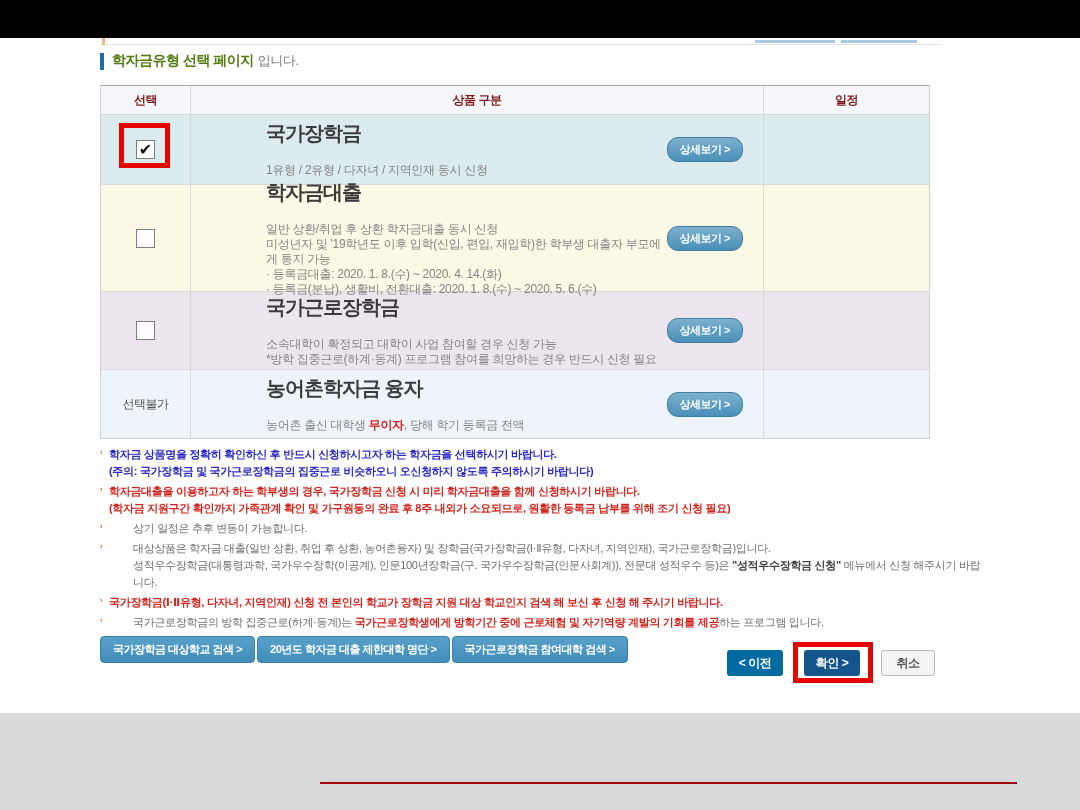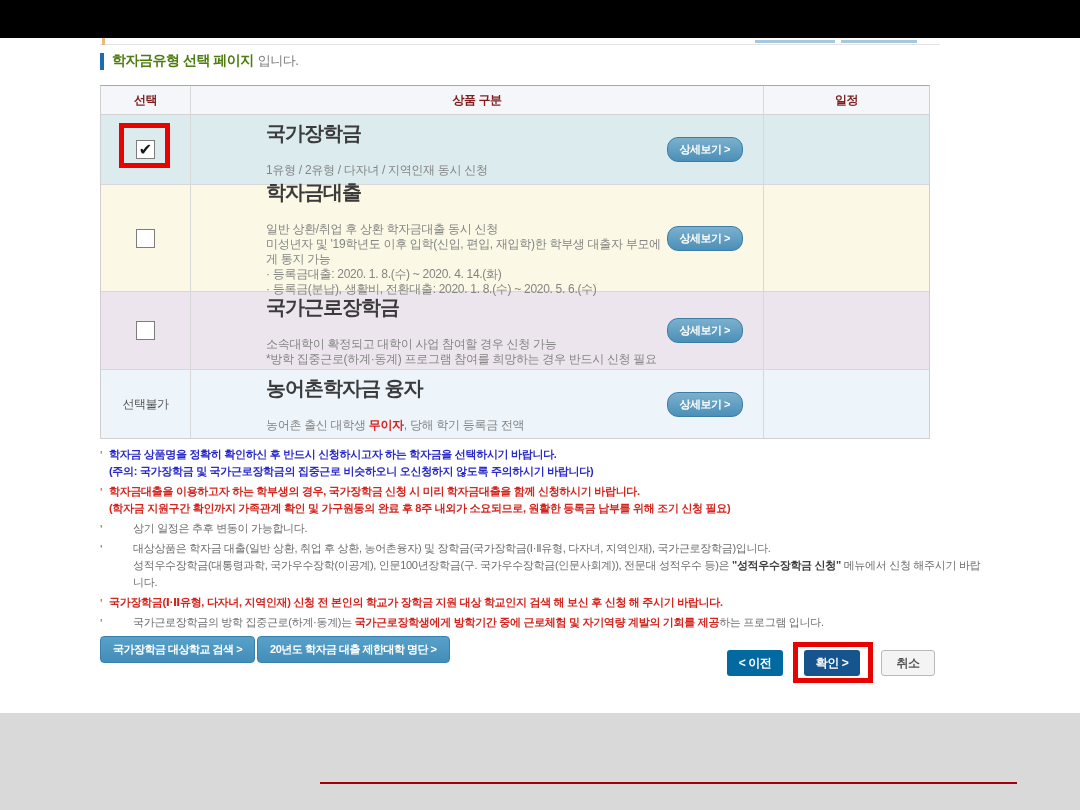--- a/index.html
+++ b/index.html
@@ -188,20 +188,21 @@
       <div class="nt-red">국가장학금(Ⅰ·Ⅱ유형, 다자녀, 지역인재) 신청 전 본인의 학교가 장학금 지원 대상 학교인지 검색 해 보신 후 신청 해 주시기 바랍니다.</div>
     </div>
     <div class="note">
       <div class="nt-gray"><span>국가근로장학금의 방학 집중근로(하계·동계)는 </span><span class="nt-red">국가근로장학생에게 방학기간 중에 근로체험 및 자기역량 계발의 기회를 제공</span><span>하는 프로그램 입니다.</span></div>
     </div>
   </div>
 
   <div class="link-btns">
     <button class="link-btn">국가장학금 대상학교 검색 &gt;</button>
     <button class="link-btn">20년도 학자금 대출 제한대학 명단 &gt;</button>
+    <button class="link-btn">국가근로장학금 참여대학 검색 &gt;</button>
   </div>
 
   <div class="nav-btns">
     <button class="nav-btn btn-prev">&lt; 이전</button>
     <button class="nav-btn btn-confirm">확인 &gt;</button>
     <button class="nav-btn btn-cancel">취소</button>
   </div>
 
   <div class="hl-box hl-checkbox"></div>
   <div class="hl-box hl-confirm"></div>

